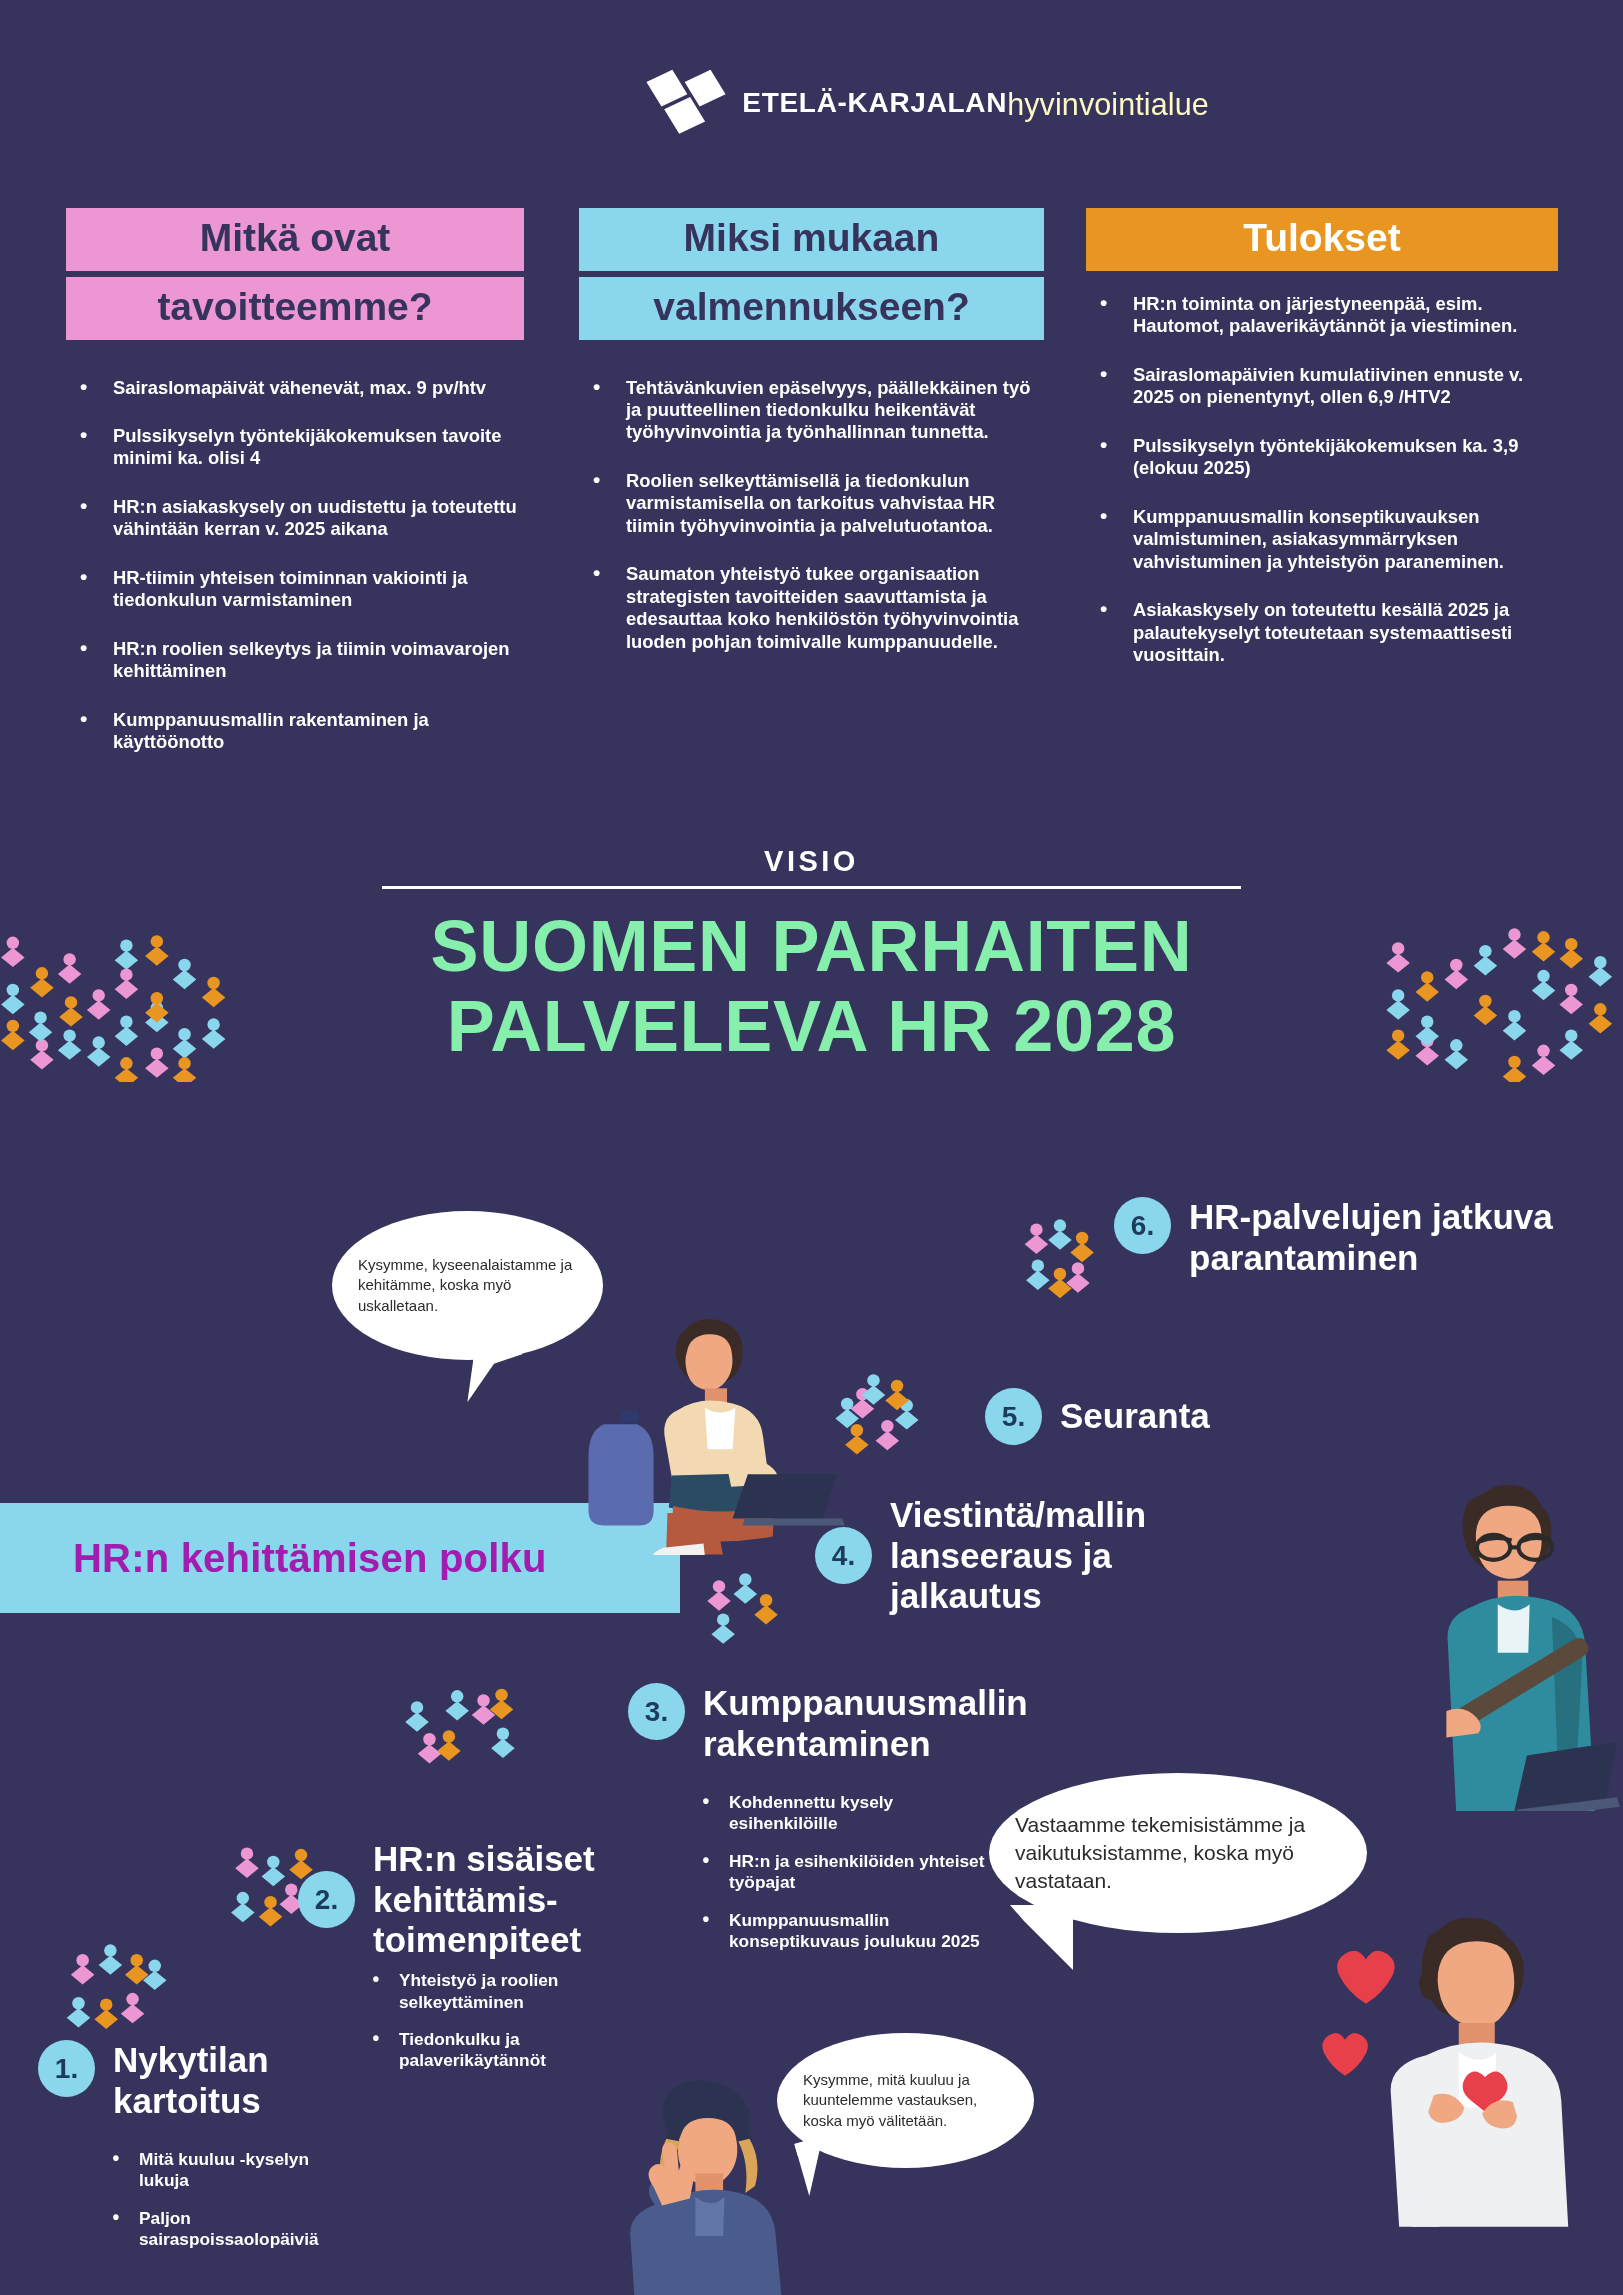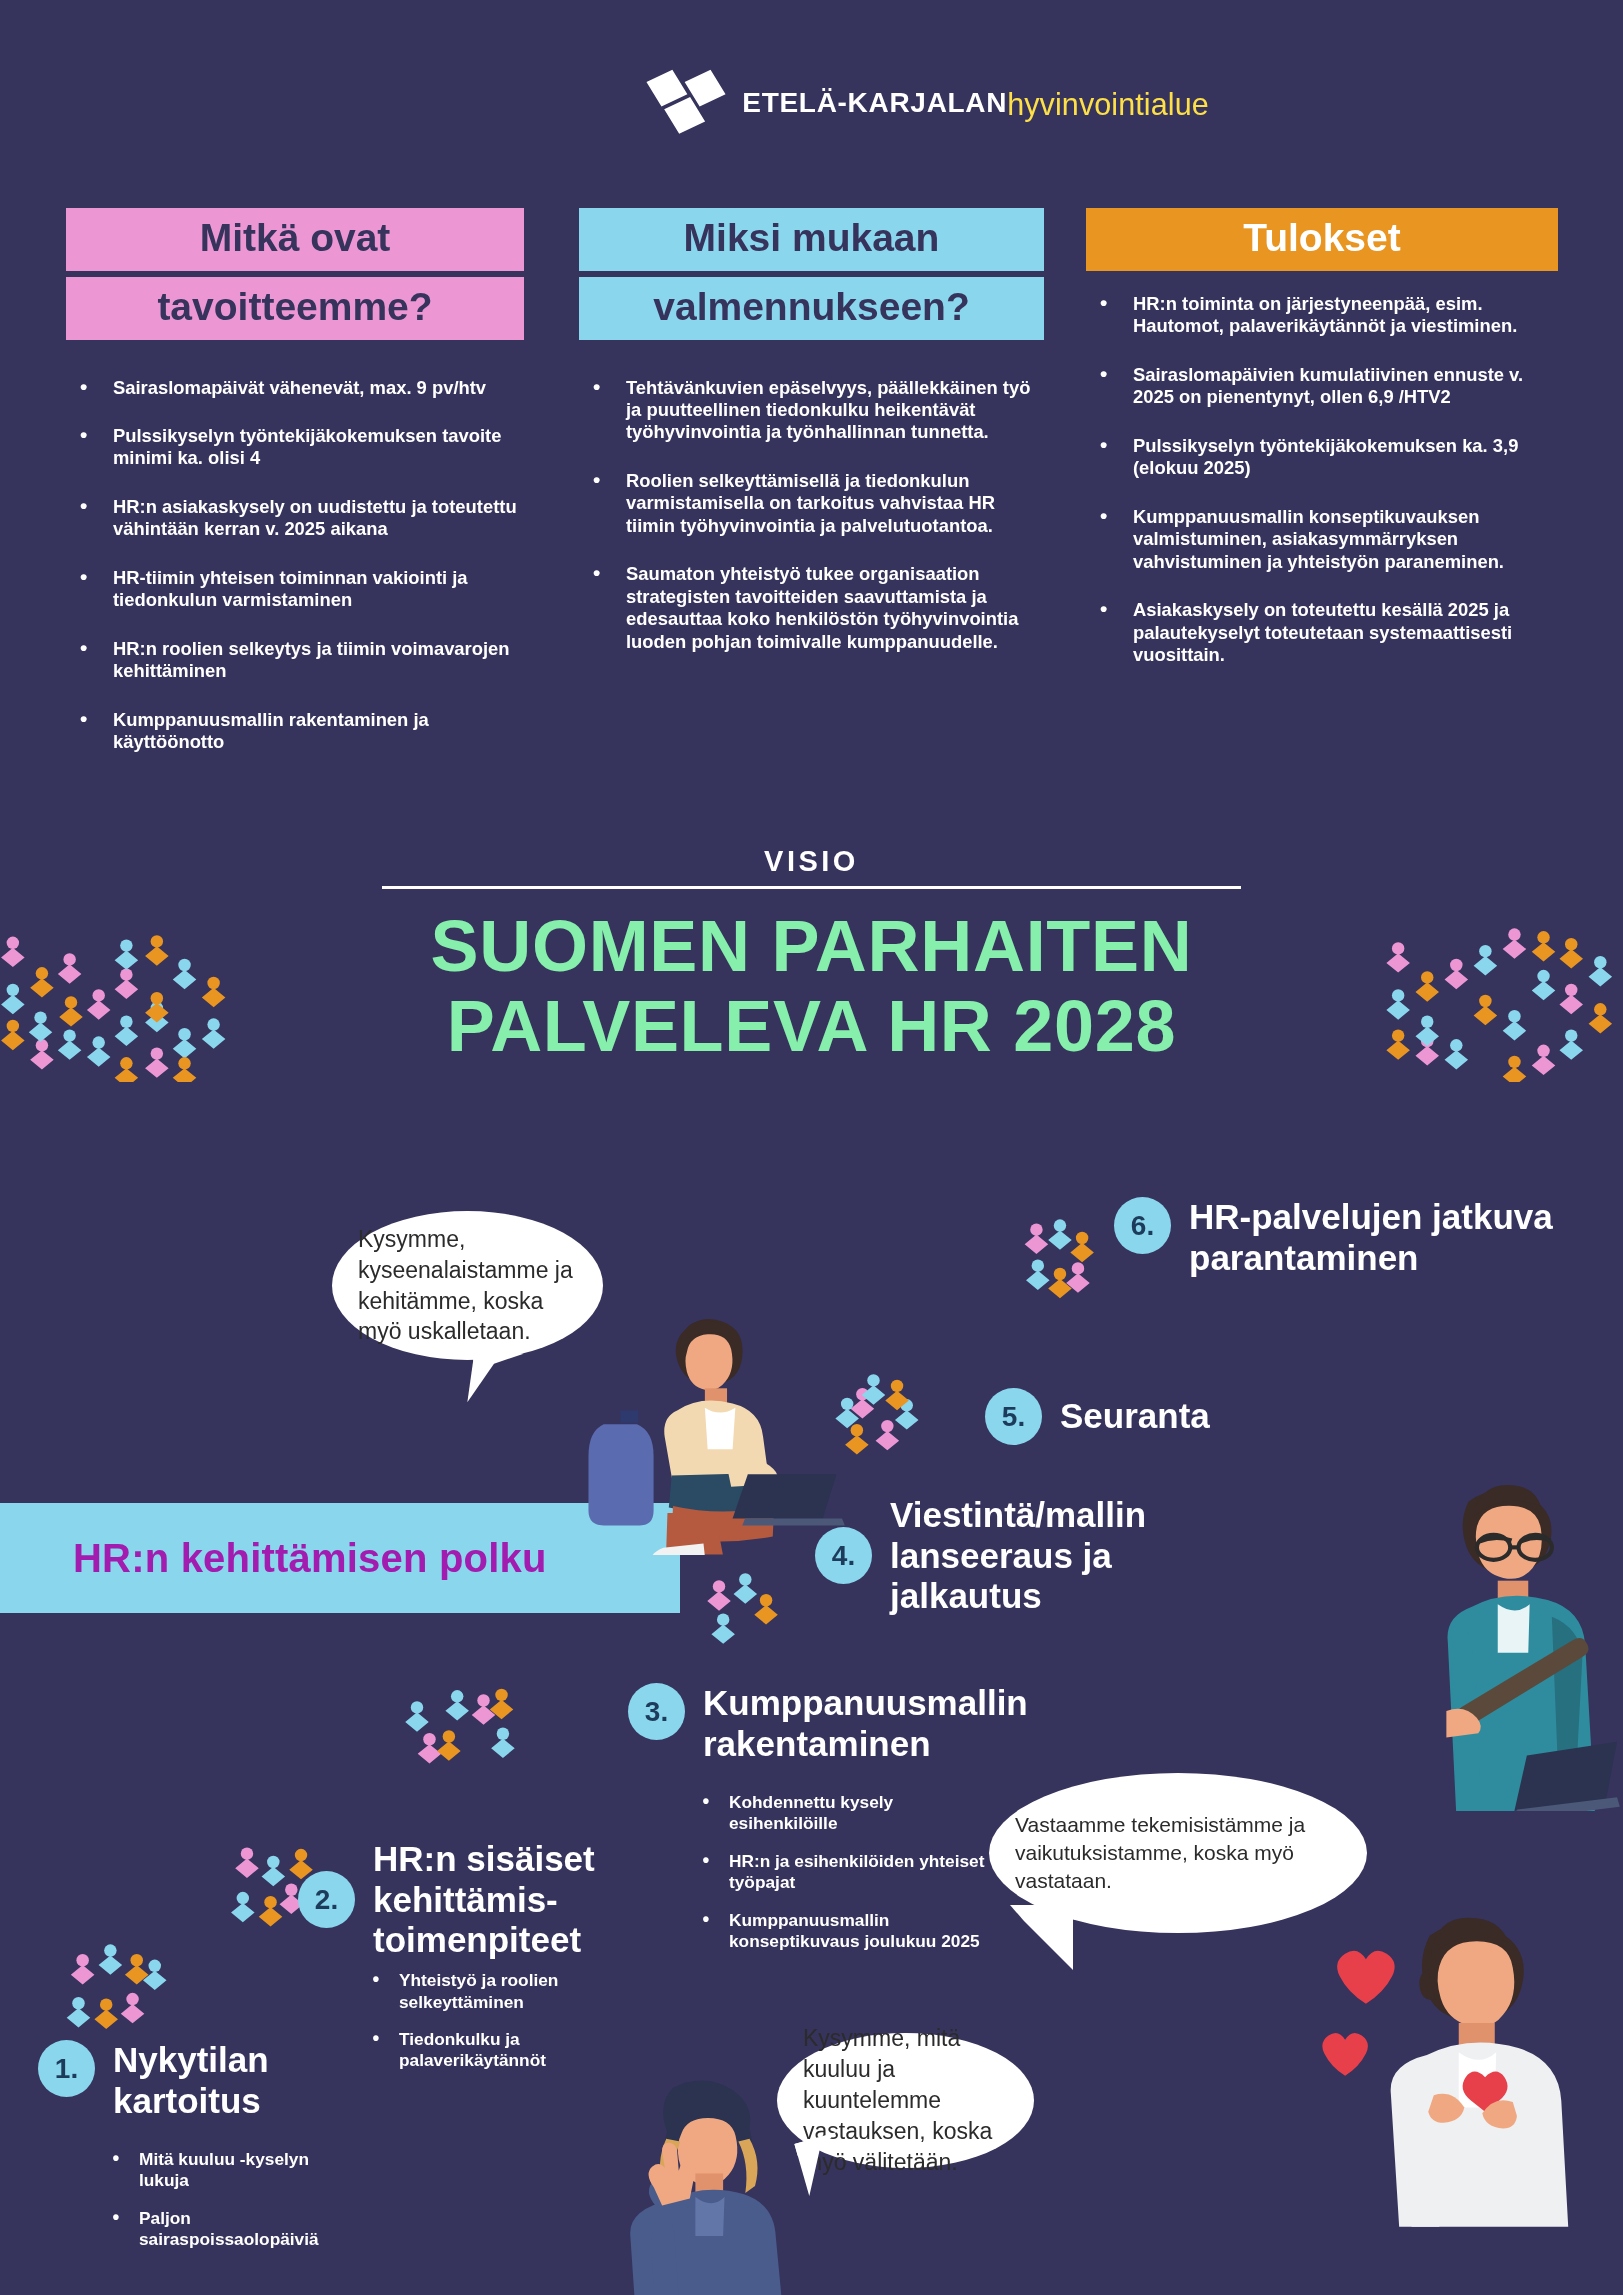--- a/index.html
+++ b/index.html
@@ -9,21 +9,21 @@
     font-family: "Liberation Sans", sans-serif;
     overflow: hidden;
   }
   .page { position: relative; width: 1623px; height: 2295px; background: #36335c; }
 
   
   .logo { position: absolute; left: 645px; top: 67px; display: flex; align-items: center; gap: 15.3px; }
   .logo-mark { width: 82px; height: 75px; }
   .logo-text { display: flex; justify-content: center; }
   .logo-line1 { color: #fff; font-size: 28px; font-weight: bold; letter-spacing: 0.7px; line-height: 1.05; }
-  .logo-line2 { color: #fde047; font-size: 30.5px; font-weight: 300; letter-spacing: 0.1px; line-height: 1.08; }
+  .logo-line2 { color: #fef9c3; font-size: 30.5px; font-weight: 300; letter-spacing: 0.1px; line-height: 1.08; }
 
   
   .col { position: absolute; top: 208px; }
   .col1 { left: 66px; width: 458px; }
   .col2 { left: 579px; width: 465px; }
   .col3 { left: 1086px; width: 472px; }
 
   .hdr-wrap { display: flex; flex-direction: column; align-items: stretch; gap: 5.6px; }
   .hdr-band {
     display: block; text-align: center;
@@ -116,21 +116,21 @@
   .step1 { left: 38px;   top: 2040px; }
   .step1 .step-sub { margin-left: 62px; }
   .step4 .step-row { align-items: center; }
   .step5 .step-row { align-items: center; }
 
   
   .bubble {
     position: absolute; background: #ffffff; color: #2b2b2b;
     display: flex; align-items: center; justify-content: center;
     text-align: left; padding: 18px 26px;
-    font-size: 23px; line-height: 1.34;
+    font-size: 15px; line-height: 1.34;
   }
   .bubble-oval { border-radius: 50%; }
   .bubble-tail { position: absolute; width: 0; height: 0; }
 
   .bub1 { left: 332px;  top: 1211px; width: 271px; height: 149px; }
   .bub1 .bubble-tail {
     left: 139px; top: 139px;
     border-left: 21px solid #fff; border-right: 28px solid transparent;
     border-top: 14px solid #fff; border-bottom: 42px solid transparent;
     transform: rotate(8deg);

